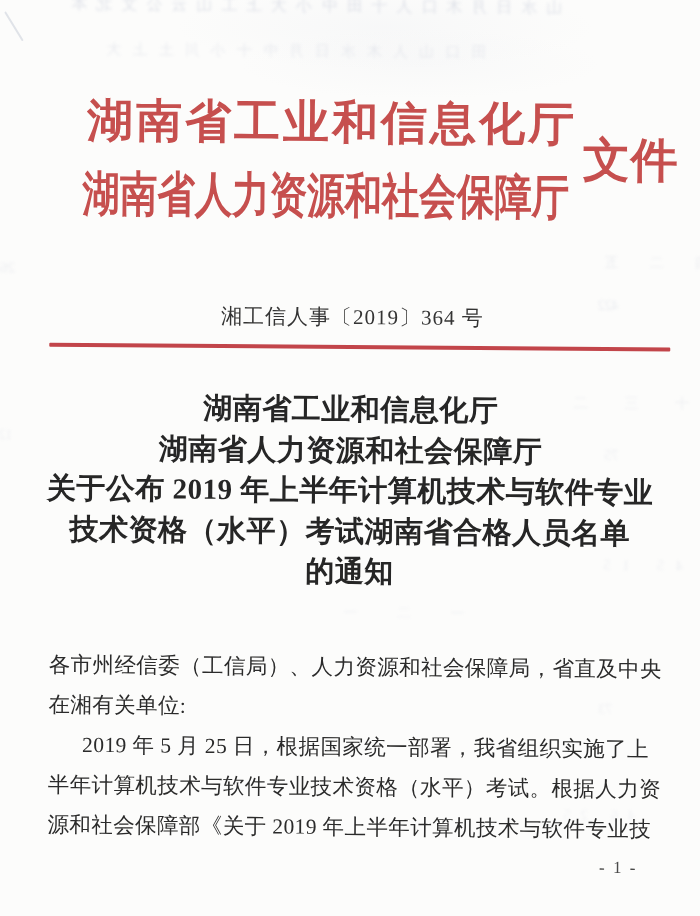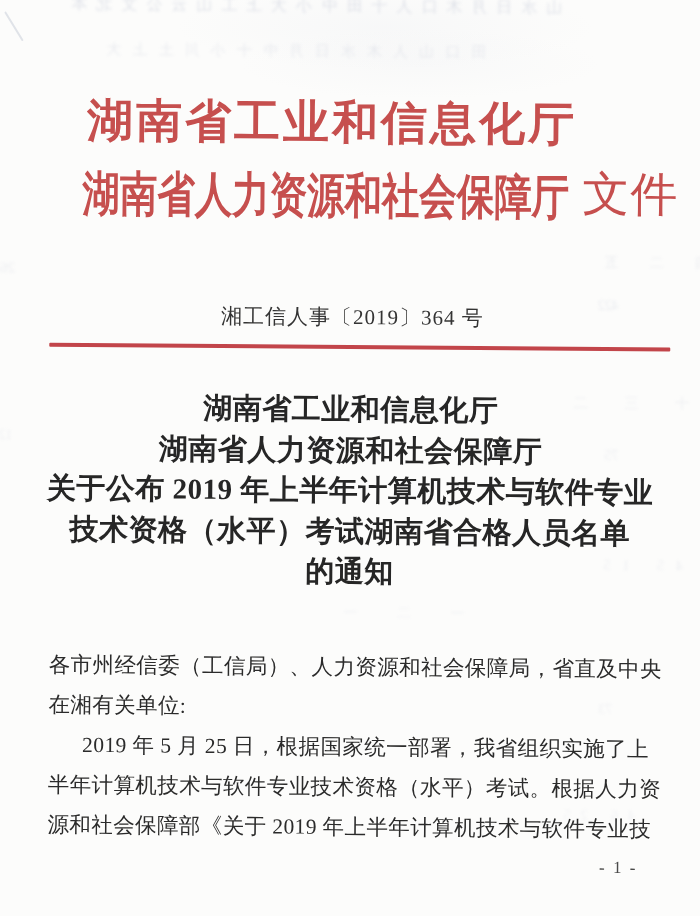--- a/index.html
+++ b/index.html
@@ -24,22 +24,22 @@
     font-size:46px;font-weight:700;letter-spacing:3px;
     color:#c64f4e;white-space:nowrap;line-height:1.15;
   }
   .lh-line2{
     position:absolute;left:84px;top:168px;
     font-size:48px;font-weight:700;color:#c64f4e;white-space:nowrap;
     transform:scaleX(.78);transform-origin:0 50%;line-height:1.15;
   }
   .lh-wenjian{
     position:absolute;left:584px;top:131px;
-    font-size:47px;font-weight:400;color:#c64f4e;white-space:nowrap;
-    letter-spacing:1px;line-height:1.15;margin-top:34px;
+    font-size:47px;font-weight:700;color:#c64f4e;white-space:nowrap;
+    letter-spacing:1px;line-height:1.15;
   }
   .doc-number{
     position:absolute;left:50px;top:303px;width:610px;
     text-align:center;font-size:21px;color:#343434;letter-spacing:1px;
   }
   .red-rule{
     position:absolute;left:52px;top:345px;width:621px;height:4px;
     background:#c2454a;border-radius:1px;
   }
 

